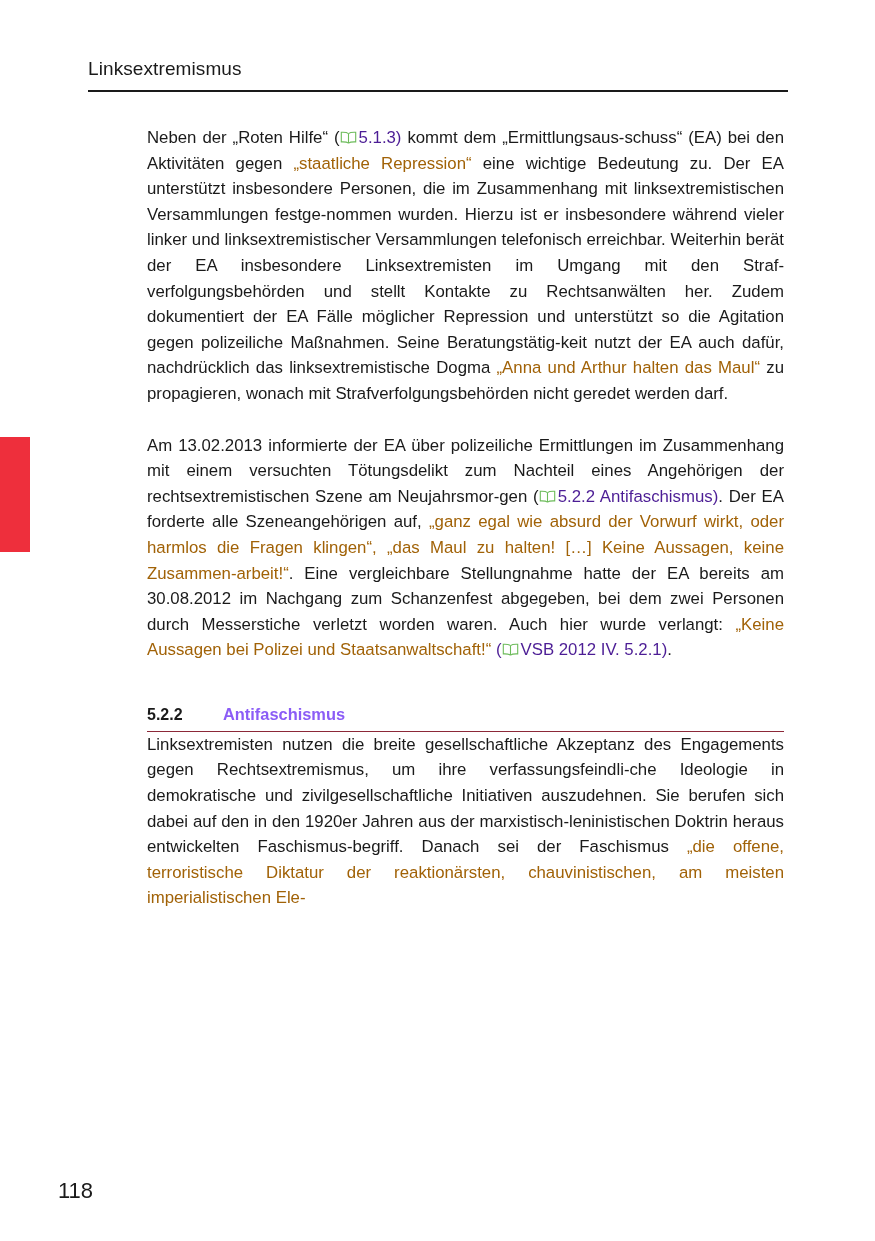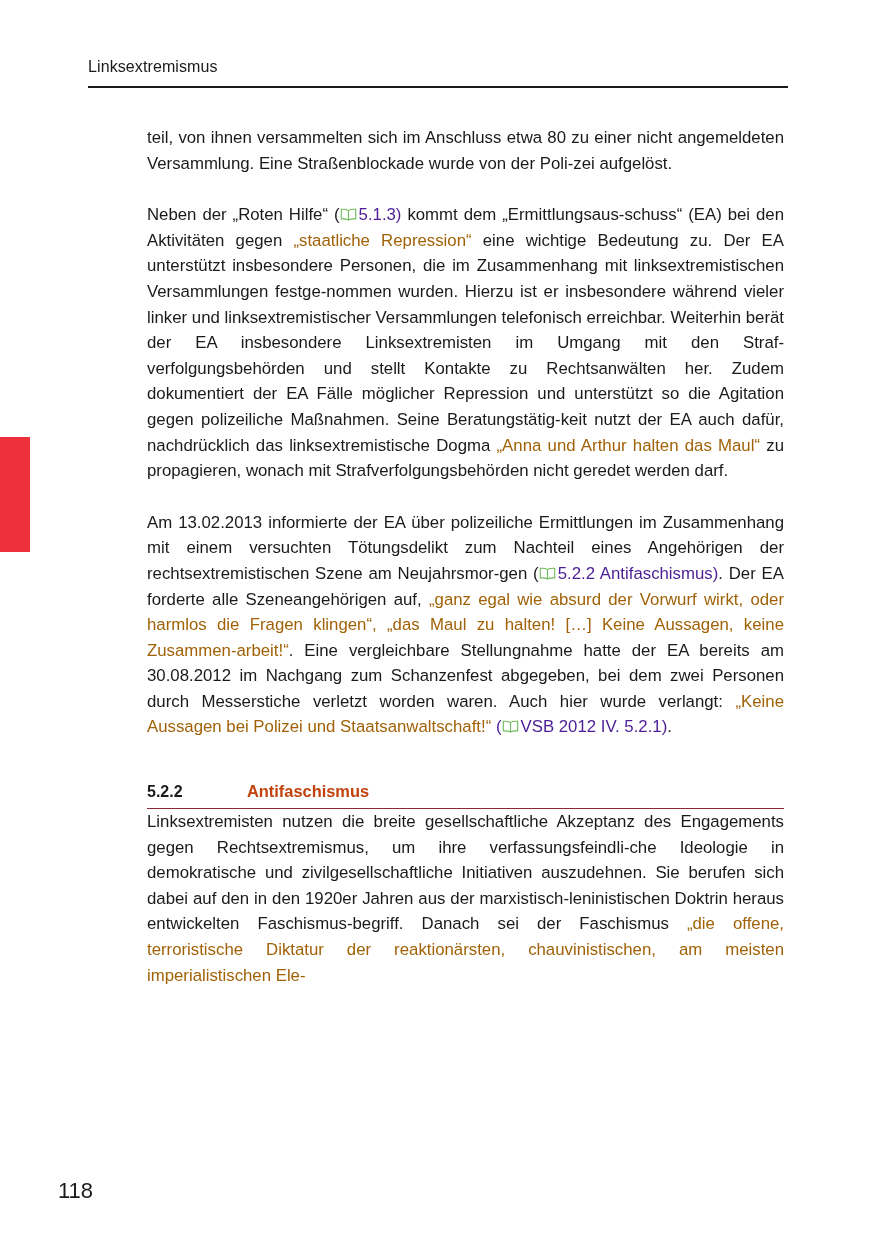--- a/index.html
+++ b/index.html
@@ -27,21 +27,21 @@
   }
 
   
   .running-header {
     position: absolute;
     left: 88px;
     top: 58px;
     width: 700px;
   }
   .running-header .rh-text {
-    font-size: 16px;
+    font-size: 19px;
     letter-spacing: 0.1px;
     color: #1a1a1a;
     padding-bottom: 10px;
     display: block;
   }
   .running-header .rh-rule {
     height: 1.6px;
     background: #1a1a1a;
     width: 700px;
   }
@@ -89,22 +89,21 @@
   .section-head .sh-num {
     font-size: 16px;
     font-weight: bold;
     color: #1a1a1a;
     display: inline-block;
     width: 76px;
   }
   .section-head .sh-title {
     font-size: 16.4px;
     font-weight: bold;
-    color: #c2410c;
-    margin-left: 24px;
+    color: #8b5cf6;
   }
   .after-head { margin-top: 30px; }
 
   
   .folio {
     position: absolute;
     left: 58px;
     top: 1178px;
     font-size: 22px;
     color: #1a1a1a;
@@ -115,21 +114,20 @@
 
 <div class="side-tab"></div>
 
 <div class="running-header">
   <span class="rh-text">Linksextremismus</span>
   <div class="rh-rule"></div>
 </div>
 
 <div class="content">
 
-  <p class="body-par">teil, von ihnen versammelten sich im Anschluss etwa 80 zu einer nicht angemeldeten Versammlung. Eine Straßenblockade wurde von der Poli-zei aufgelöst.</p>
 
   <p class="body-par">
     <span>Neben der „Roten Hilfe“ (</span><span class="ref-green"><span class="book-icon"><svg width="17" height="13" viewBox="0 0 17 13" xmlns="http://www.w3.org/2000/svg">
             <g fill="none" stroke="#6cbb5a" stroke-width="1.1">
               <path d="M8.5 2.6C7.2 1.5 4.9 1.1 1.3 1.3v9.6c3.6-.2 5.9.2 7.2 1.3"></path>
               <path d="M8.5 2.6c1.3-1.1 3.6-1.5 7.2-1.3v9.6c-3.6-.2-5.9.2-7.2 1.3"></path>
               <path d="M8.5 2.7v9.5"></path>
             </g>
           </svg></span><span>5.1.3)</span></span><span> kommt dem „Ermittlungsaus-schuss“ (EA) bei den Aktivitäten gegen </span><span class="q-blue">„staatliche Repression“</span><span> eine wichtige Bedeutung zu. Der EA unterstützt insbesondere Personen, die im Zusammenhang mit linksextremistischen Versammlungen festge-nommen wurden. Hierzu ist er insbesondere während vieler linker und linksextremistischer Versammlungen telefonisch erreichbar. Weiterhin berät der EA insbesondere Linksextremisten im Umgang mit den Straf-verfolgungsbehörden und stellt Kontakte zu Rechtsanwälten her. Zudem dokumentiert der EA Fälle möglicher Repression und unterstützt so die Agitation gegen polizeiliche Maßnahmen. Seine Beratungstätig-keit nutzt der EA auch dafür, nachdrücklich das linksextremistische Dogma </span><span class="q-blue">„Anna und Arthur halten das Maul“</span><span> zu propagieren, wonach mit Strafverfolgungsbehörden nicht geredet werden darf.</span>
   </p>

